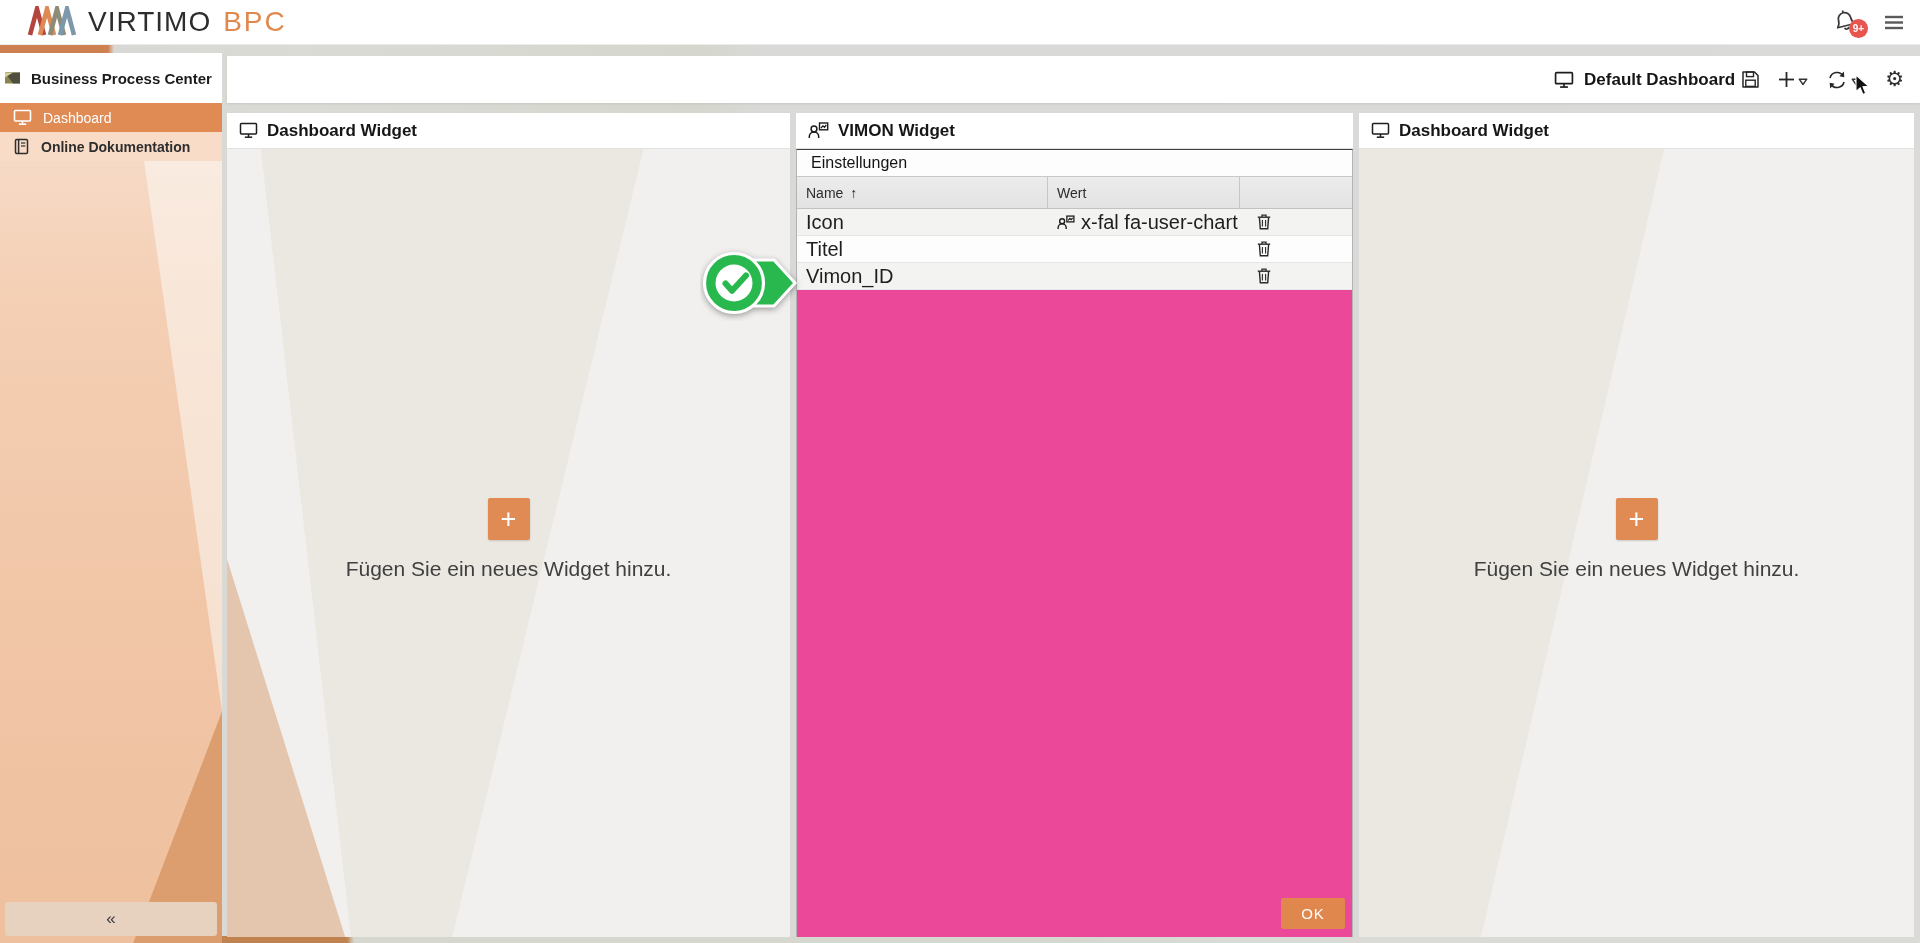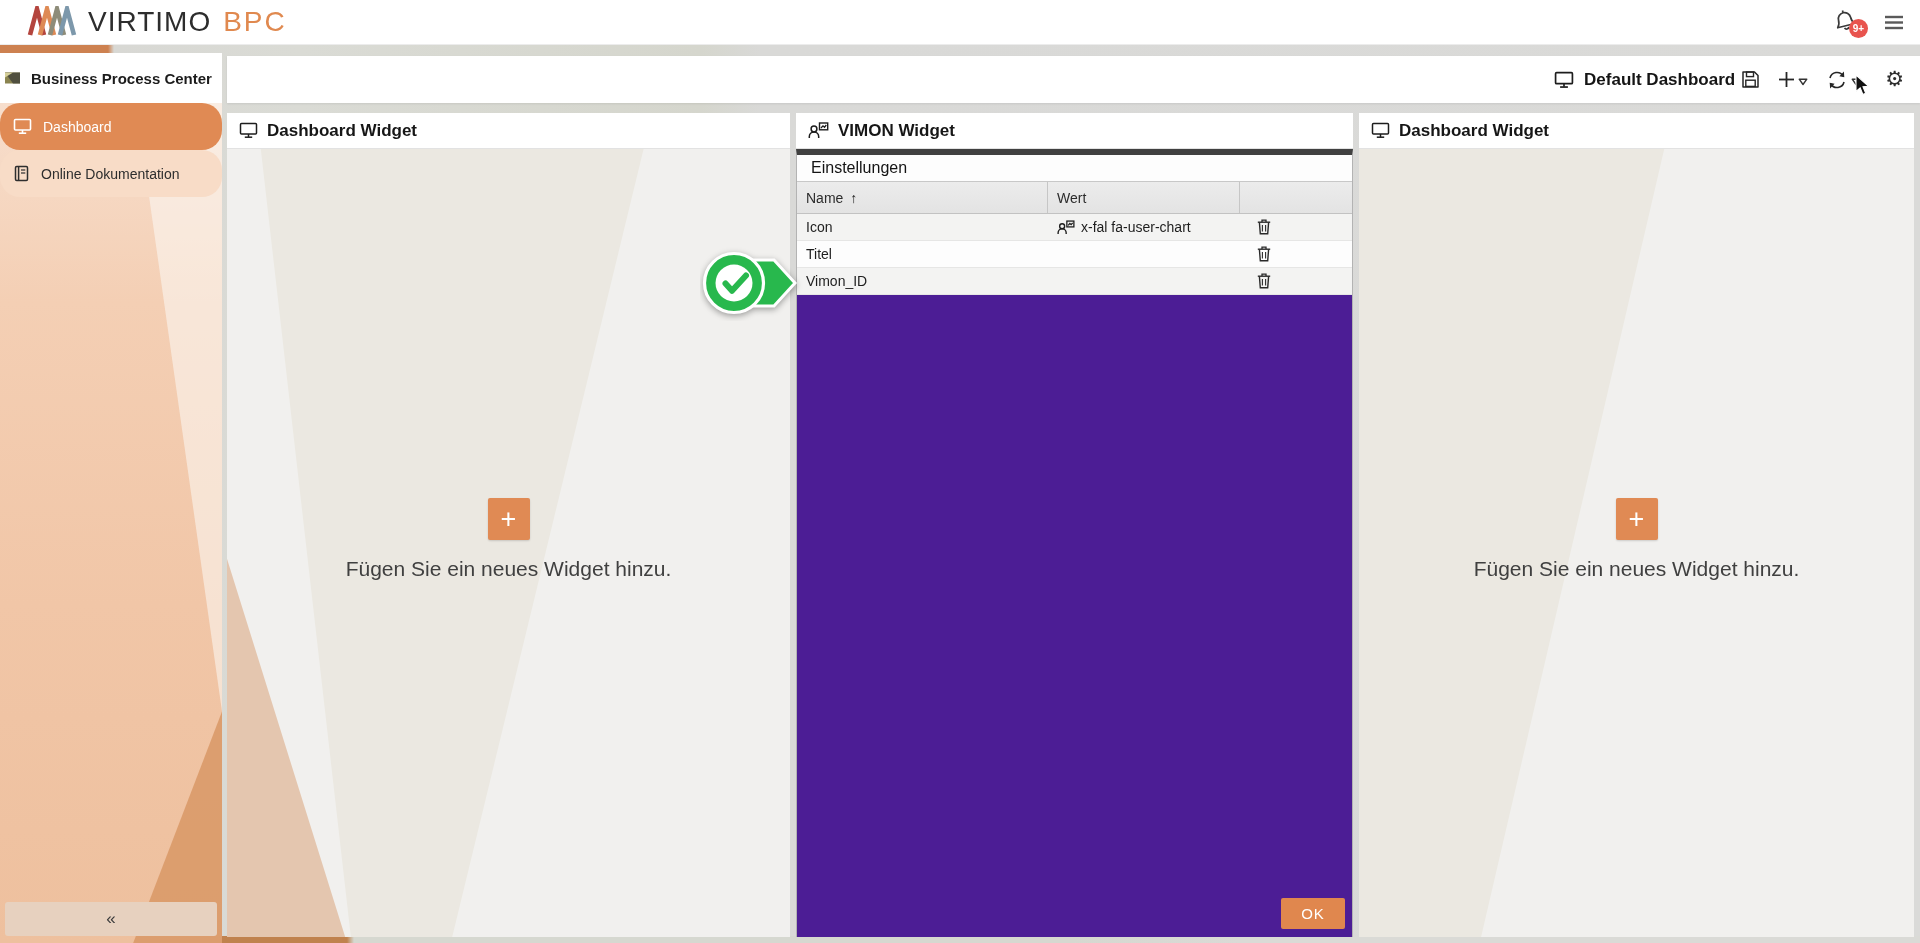--- a/index.html
+++ b/index.html
@@ -27,24 +27,24 @@
 
   
   .sidebar { left:0; top:53px; width:222px; height:890px; z-index:20; overflow:hidden;
     background:linear-gradient(180deg,#f8e2d3 0%,#f4cfb4 28%,#f1c6a7 62%,#eec09e 100%); }
   .sb-wedge-light2 { position:absolute; inset:0; background:rgba(252,249,246,0.55);
     clip-path:polygon(58% 0, 100% 0, 100% 74%); }
   .sb-wedge-dark { position:absolute; inset:0; background:rgba(214,146,94,0.75);
     clip-path:polygon(100% 74%, 100% 100%, 60% 100%); }
   .sb-header { position:relative; height:50px; background:#ffffff; display:flex; align-items:center;
     gap:10px; padding-left:4px; font-size:15px; font-weight:700; color:#1c1c1c; z-index:2; }
-  .sb-item { position:relative; height:47px; display:flex; align-items:center; gap:11px;
-    padding-left:13px; font-size:14px; cursor:pointer; z-index:2;border-radius:20px; }
+  .sb-item { position:relative; height:29px; display:flex; align-items:center; gap:11px;
+    padding-left:13px; font-size:14px; cursor:pointer; z-index:2; }
   .sb-item.active { background:#e08a54; color:#ffffff; }
-  .sb-item.plain { background:#f8dcc7; color:#2e2e2e; }
+  .sb-item.plain { background:#f8dcc7; color:#2e2e2e;font-weight:bold; }
   .sb-collapse { position:absolute; left:5px; right:5px; bottom:7px; height:34px;
     background:#e7d1bf; border-radius:3px; display:flex; align-items:center; justify-content:center;
     font-size:17px; color:#3c3c3c; cursor:pointer; z-index:3; }
 
   
   .main-header { left:227px; top:56px; width:1693px; height:47px; background:#ffffff;
     display:flex; align-items:center; justify-content:flex-end; padding:0 10px 0 14px;
     box-shadow:0 1px 2px rgba(0,0,0,0.08); z-index:10; }
   .mh-title { display:flex; align-items:center; gap:10px; font-size:17px; font-weight:700; color:#151515; }
   .mh-tools { display:flex; align-items:center; gap:6px; }
@@ -65,32 +65,32 @@
   .peach-wedge { position:absolute; inset:0; background:#e4c6af;
     clip-path:polygon(0 52%, 21% 100%, 0 100%); }
   .empty-state { position:relative; display:flex; flex-direction:column; align-items:center;
     padding-top:349px; }
   .add-btn { width:42px; height:42px; background:#e08a54; border:none; border-radius:2px;
     color:#ffffff; font-size:27px; font-weight:300; line-height:1; cursor:pointer;
     display:flex; align-items:center; justify-content:center; box-shadow:0 1px 2px rgba(0,0,0,0.15); }
   .empty-text { margin-top:17px; font-size:21px; color:#404040; }
 
   
-  .settings { position:relative; height:788px; background:#4c1d95;
-    border-left:1px solid #b3b3b3; border-right:1px solid #b3b3b3; border-top:6px solid #404040; }
+  .settings { position:relative; height:788px; background:#ec4899;
+    border-left:1px solid #b3b3b3; border-right:1px solid #b3b3b3; border-top:1px solid #404040; }
   .settings-title { height:27px; background:#fdfdfd; display:flex; align-items:center;
     padding-left:14px; font-size:16px; color:#141414; border-bottom:1px solid #c8c8c8; }
   .tbl-header { height:32px; background:linear-gradient(#ececec,#e3e3e3); display:grid;
     grid-template-columns:251px 192px 1fr; border-bottom:1px solid #c2c2c2; }
   .tbl-header .cell { display:flex; align-items:center; gap:7px; padding-left:9px;
     font-size:14px; color:#2c2c2c; border-right:1px solid #c6c6c6; cursor:pointer; }
   .tbl-header .cell:last-child { border-right:none; }
   .sort-arrow { font-size:14px; color:#1a1a1a; }
   .tbl-row { height:27px; display:grid; grid-template-columns:251px 192px 1fr;
-    border-bottom:1px solid #e6e6e5; background:#fdfdfd; font-size:14px; color:#1e1e1e; }
+    border-bottom:1px solid #e6e6e5; background:#fdfdfd; font-size:20px; color:#1e1e1e; }
   .tbl-row:nth-child(odd) { background:#f3f3f2; }
   .tbl-row .cell { display:flex; align-items:center; padding-left:9px; gap:6px; overflow:hidden; white-space:nowrap; }
   .trash-btn { background:none; border:none; cursor:pointer; padding:0 0 0 8px; display:flex; align-items:center; }
   .ok-btn { position:absolute; right:7px; bottom:8px; width:64px; height:31px; background:#e0874e;
     border:none; border-radius:2px; color:#fff; font-size:15px; font-family:"Liberation Sans",sans-serif;
     cursor:pointer; letter-spacing:1px; }
 
   
   .check-badge { left:700px; top:247px; z-index:40; pointer-events:none; }
   .mouse-cursor { left:1855px; top:74px; z-index:50; pointer-events:none; }

